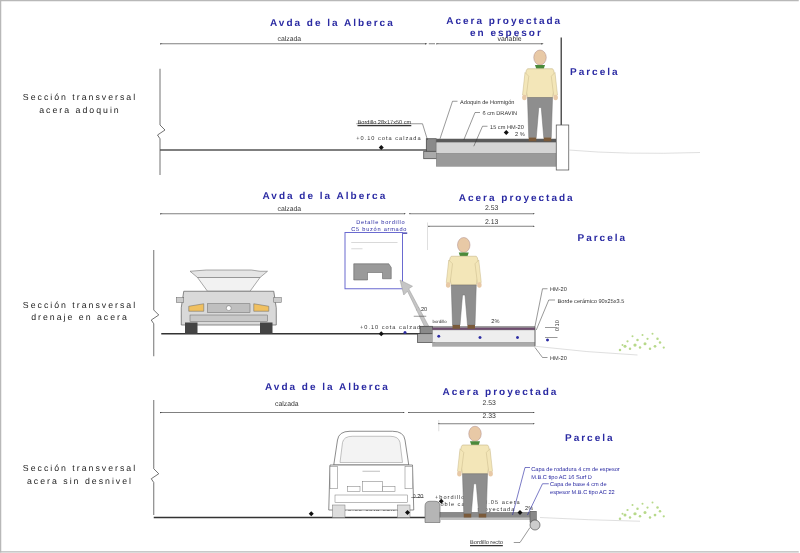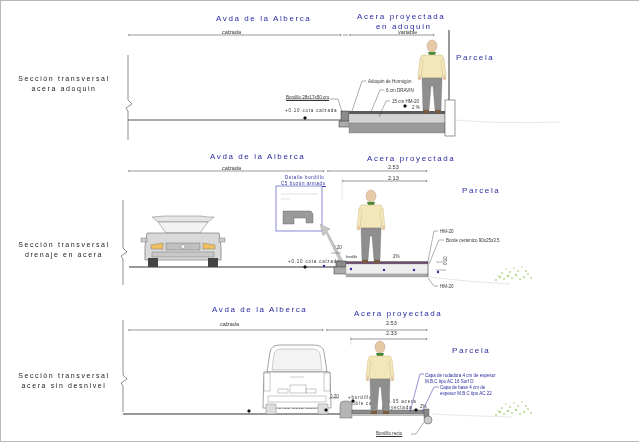--- a/index.html
+++ b/index.html
@@ -1,35 +1,35 @@
 <!DOCTYPE html>
 <html><head>
 <meta charset="utf-8">
 <style>
   html,body{margin:0;padding:0;background:#fff;}
   body{width:640px;height:442px;overflow:hidden;font-family:"Liberation Sans",sans-serif;}
   .frame{position:absolute;left:0;top:0;width:638px;height:440px;border:1px solid #b8b8b8;border-right:none;background:#fff;}
   .lbl{position:absolute;white-space:nowrap;}
-  .title{color:#2b2ba3;font-size:8px;letter-spacing:1.6px;font-weight:normal;}
+  .title{color:#2b2ba3;font-size:8px;letter-spacing:1.6px;font-weight:bold;}
   .sec{color:#222;font-size:7px;letter-spacing:1.6px;text-align:center;line-height:10px;}
   .tiny{font-size:4.5px;color:#333;}
   .tiny-s{font-size:4.5px;color:#333;letter-spacing:0.8px;}
   .blue-t{font-size:4.5px;color:#2b2ba3;}
   .dim{font-size:5.5px;color:#333;}
   svg{position:absolute;left:0;top:0;}
 </style>
 </head>
 <body>
 
 <div class="frame"></div>
 
 <div>
   <div class="lbl title" style="left:216px;top:14px;">Avda de la Alberca</div>
   <div class="lbl title" style="left:357px;top:12px;">Acera proyectada</div>
-  <div class="lbl title" style="left:376px;top:22px;">en adoquin</div>
+  <div class="lbl title" style="left:376px;top:22px;">en espesor</div>
   <div class="lbl dim" style="left:222px;top:29px;">calzada</div>
   <div class="lbl dim" style="left:398px;top:29px;">variable</div>
   <div class="lbl title" style="left:456px;top:53px;">Parcela</div>
   <div class="lbl sec" style="left:14px;top:74px;width:100px;">
     <div>Sección transversal</div>
     <div>acera adoquin</div>
   </div>
   <div class="lbl tiny" style="left:368px;top:79px;">Adoquin de Hormigón</div>
   <div class="lbl tiny" style="left:386px;top:88px;">6 cm DRAVIN</div>
   <div class="lbl tiny" style="left:286px;top:95px;text-decoration:underline;">Bordillo 28x17x50 cm</div>

